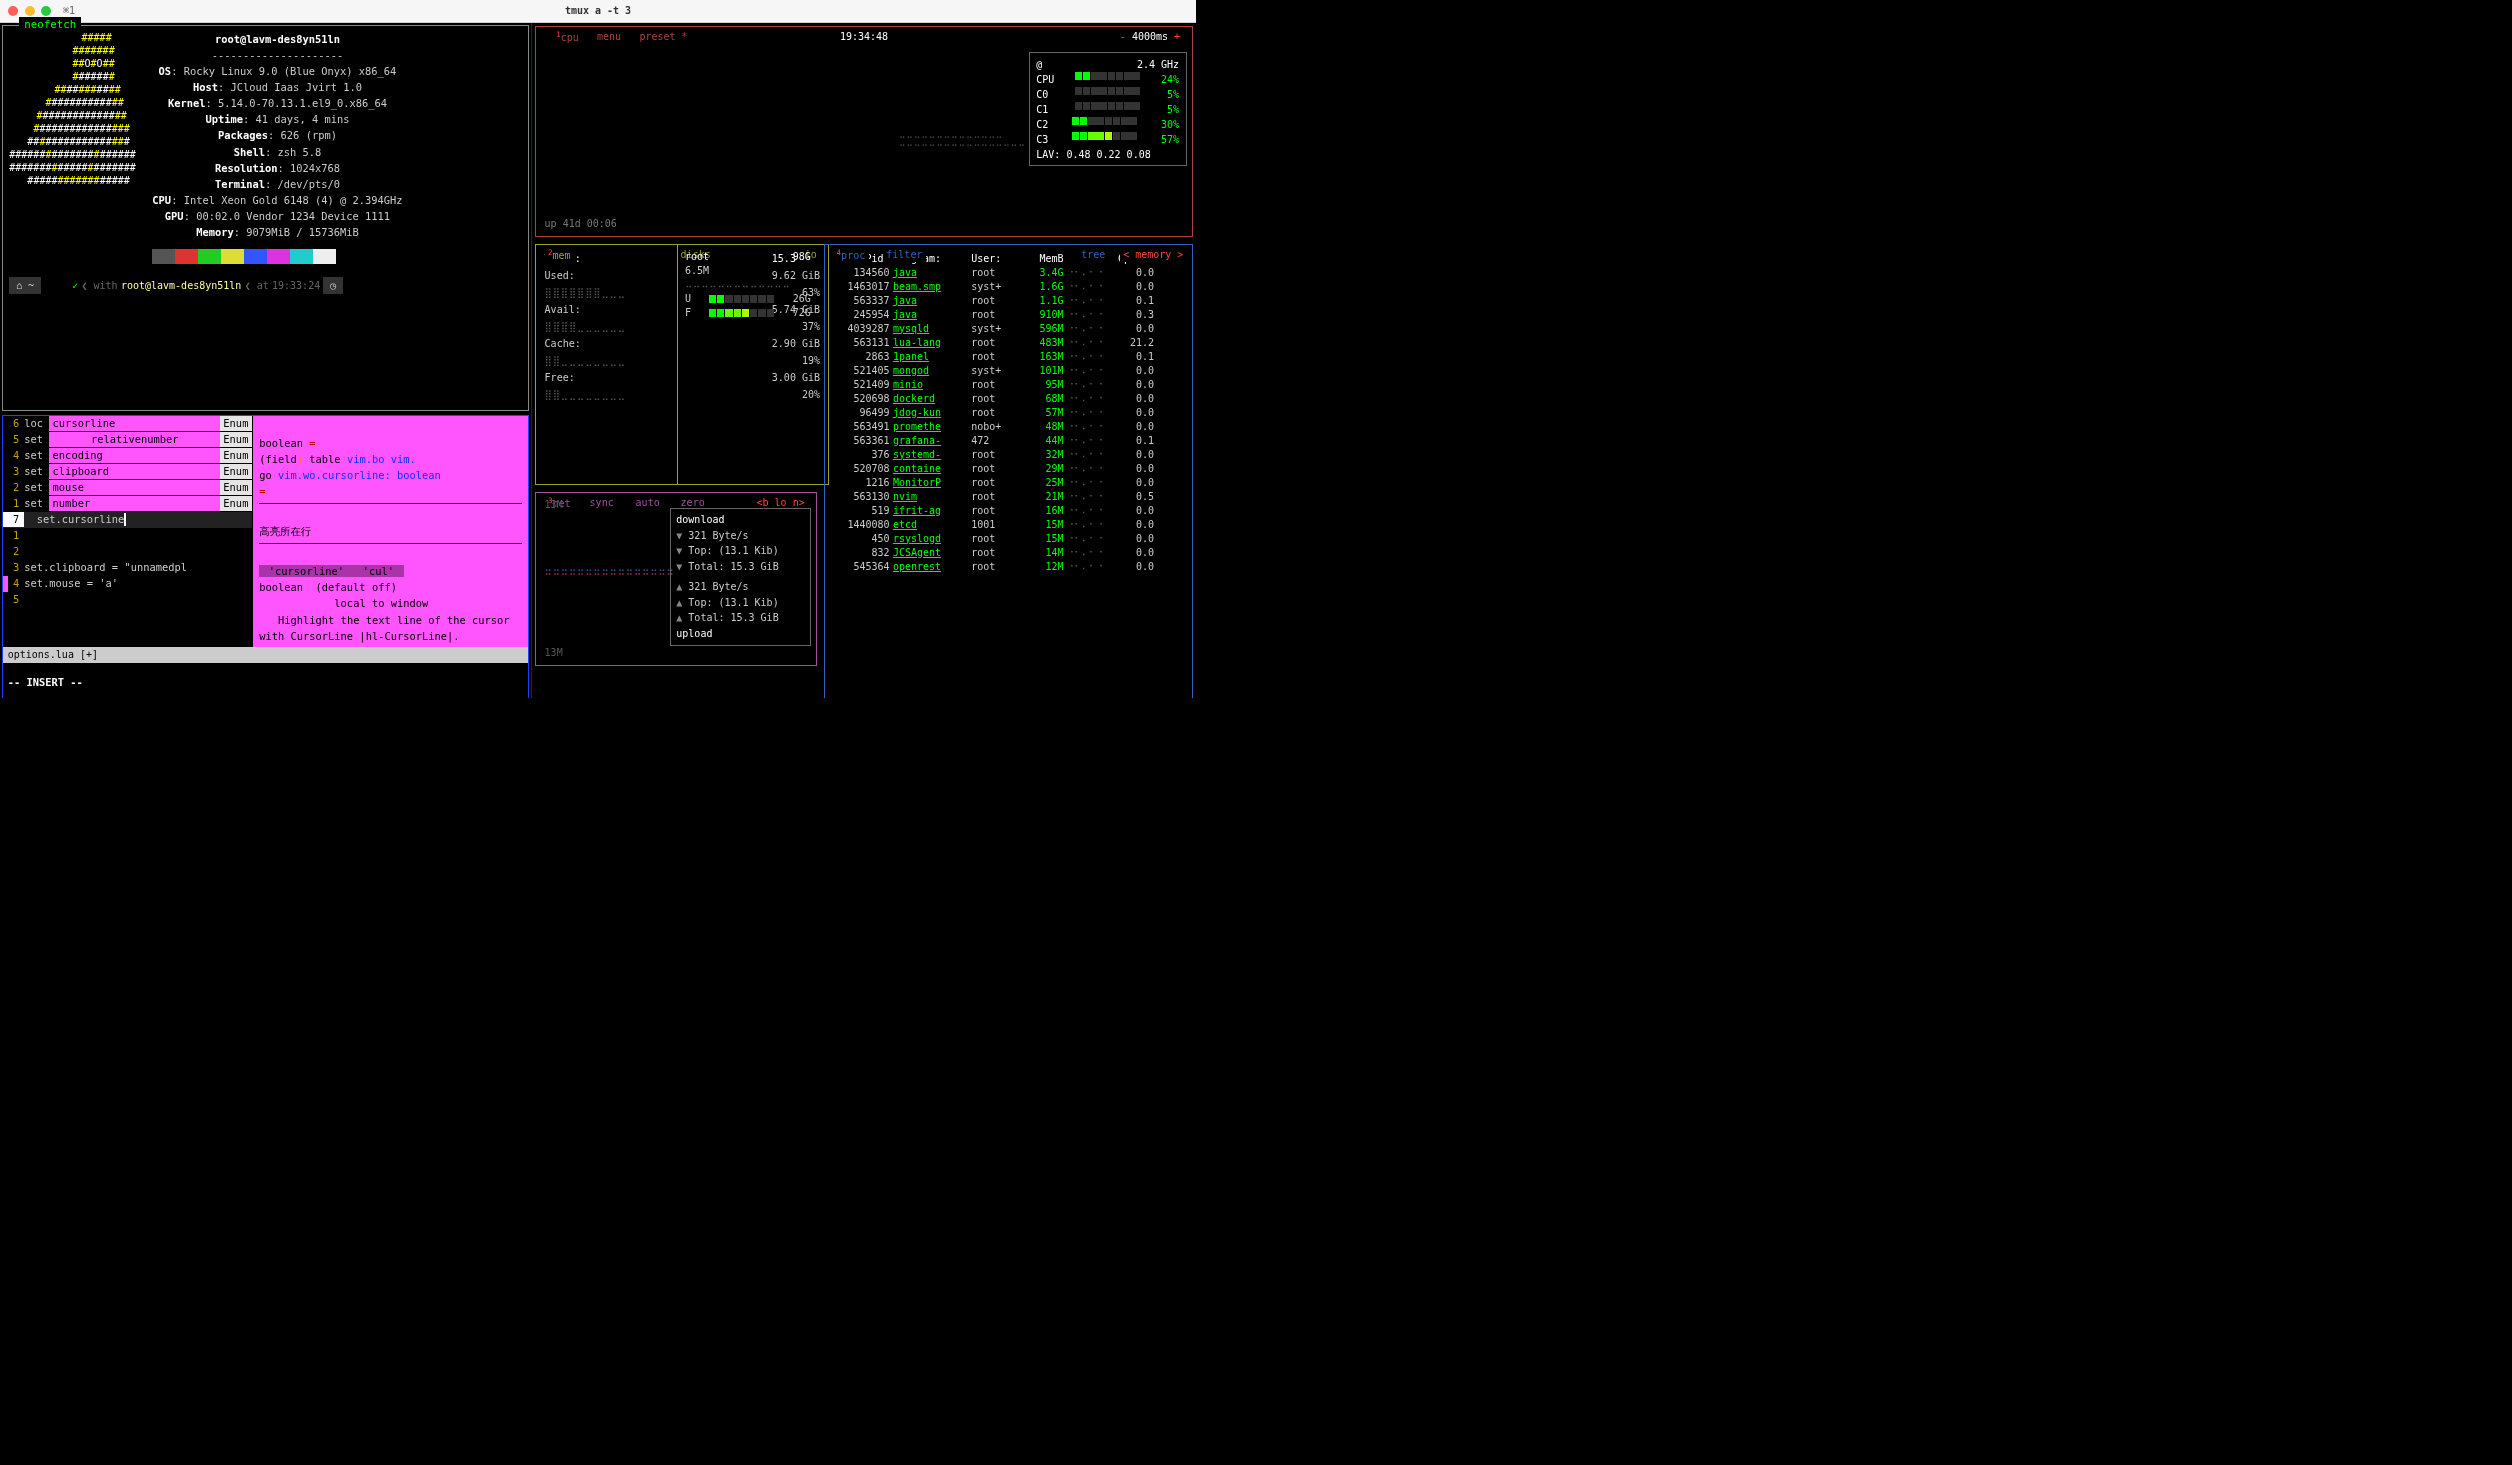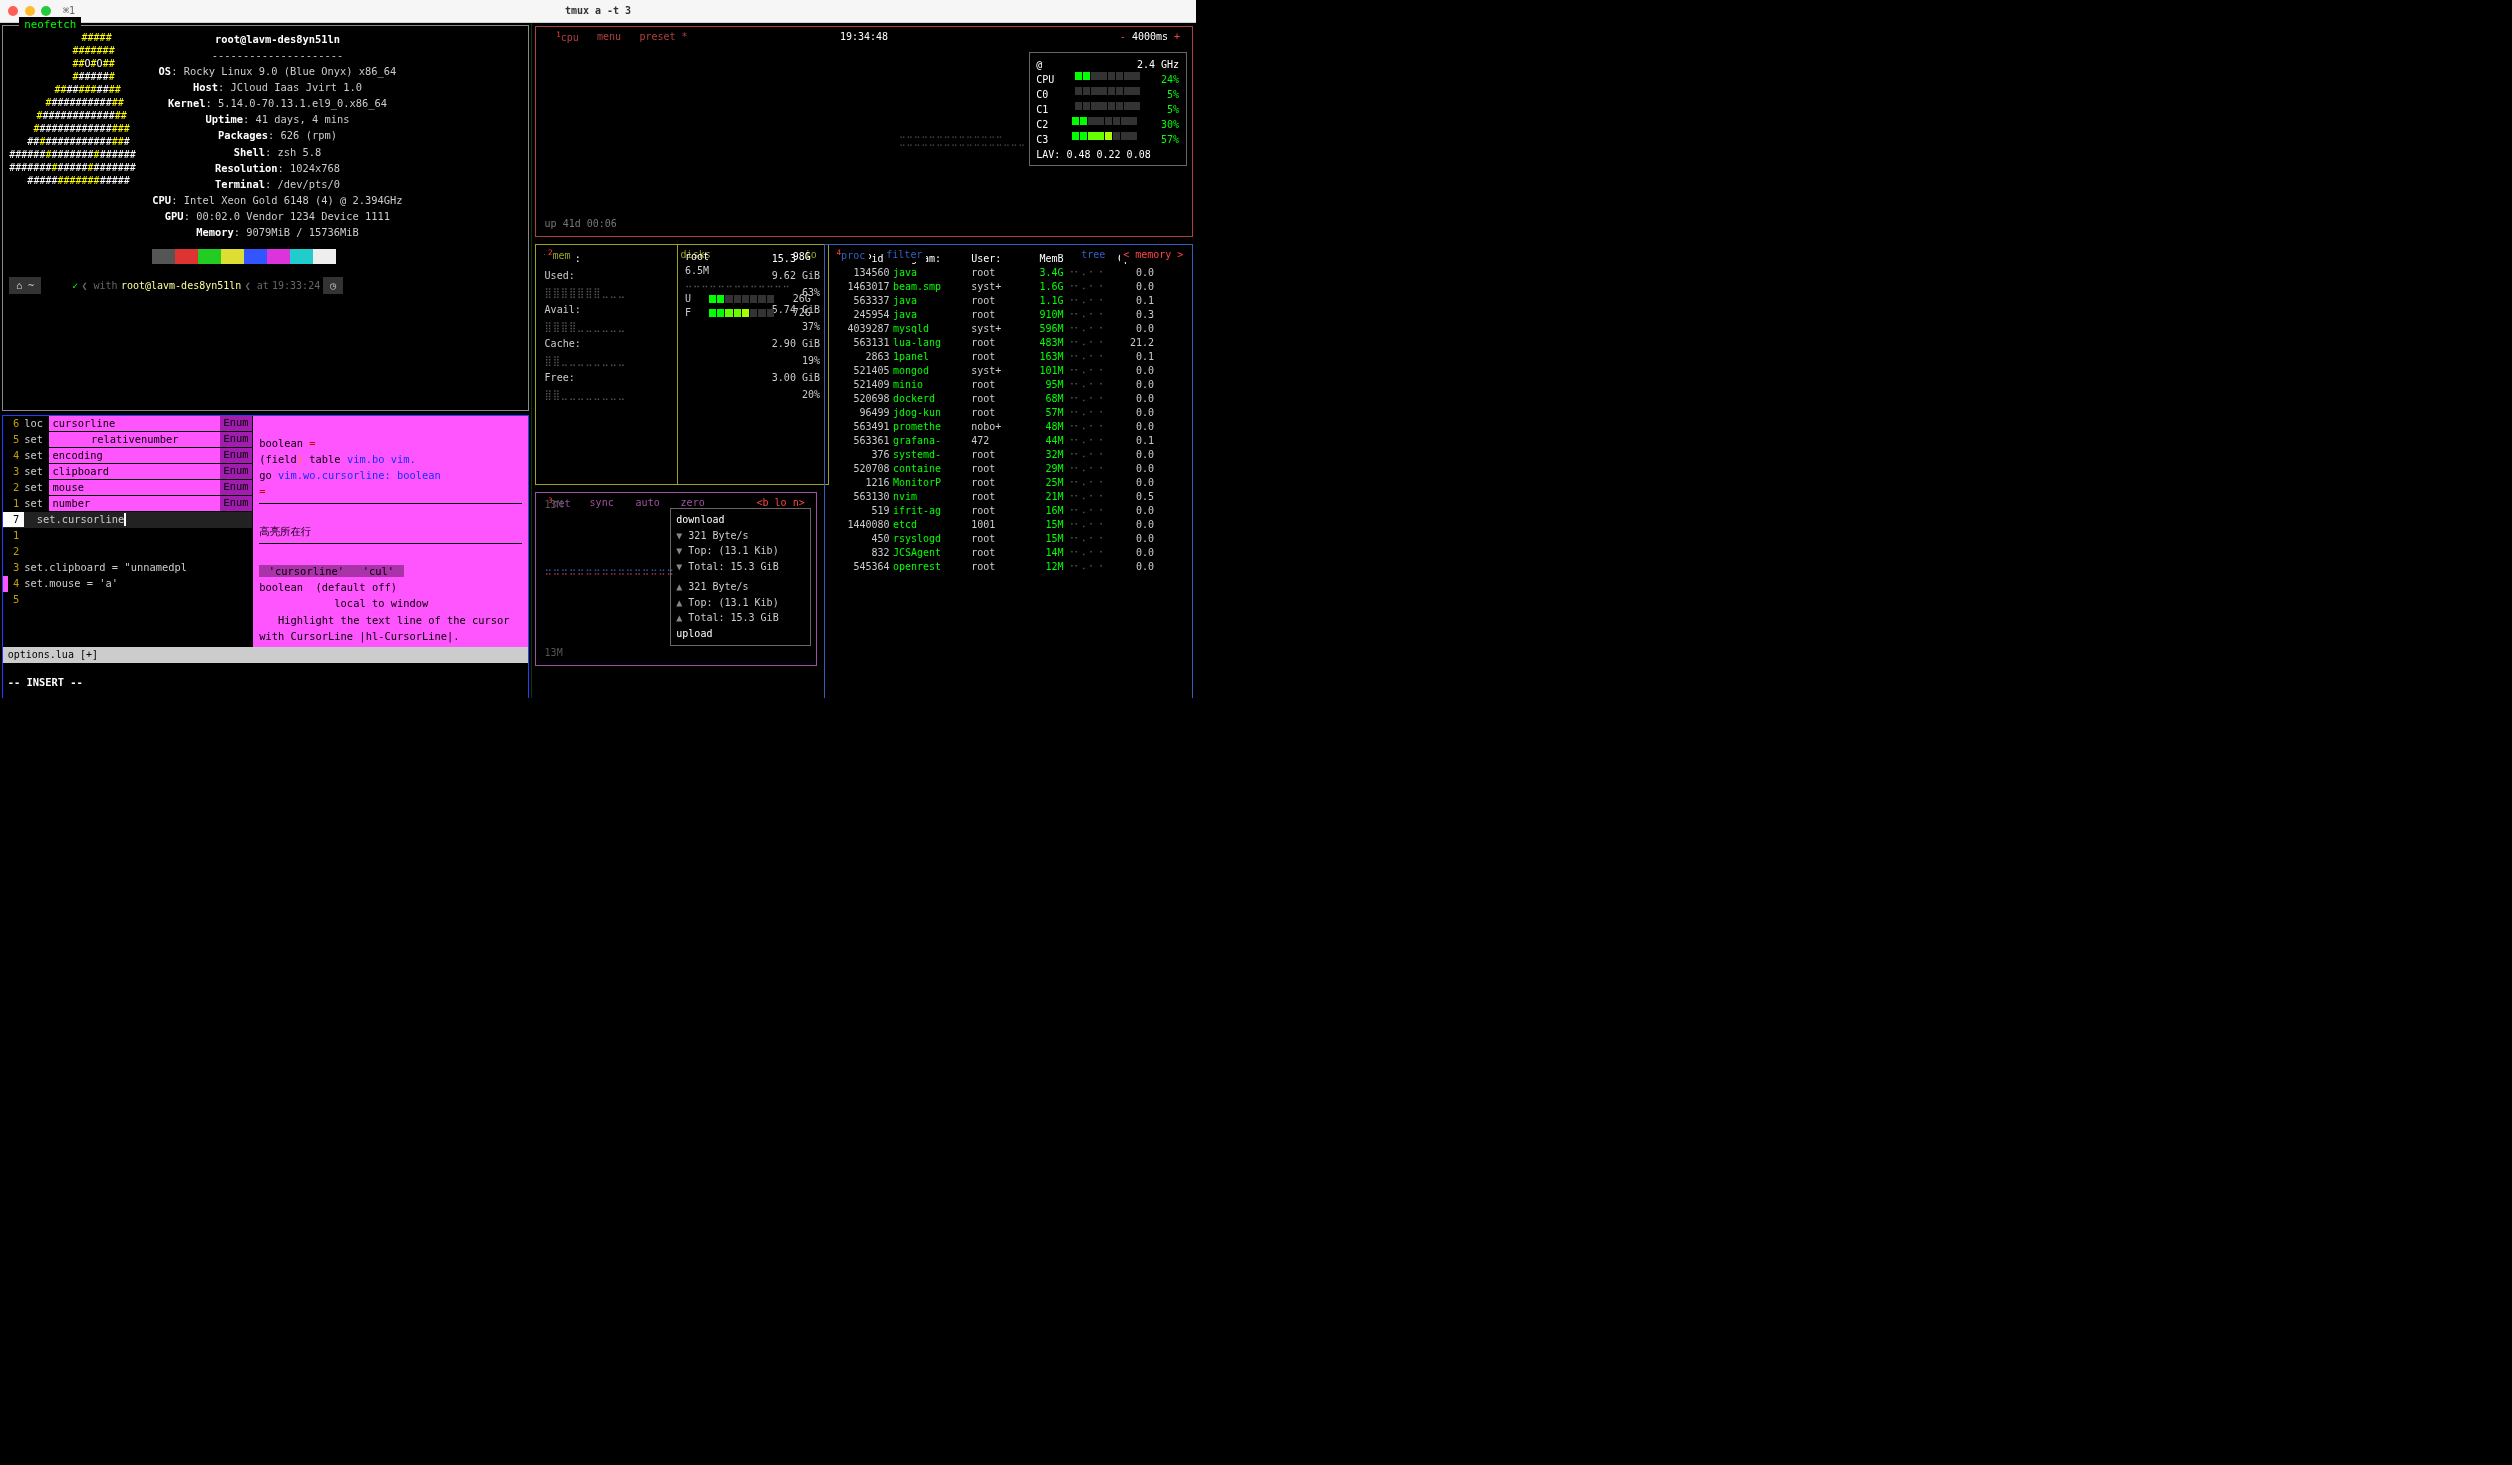--- a/index.html
+++ b/index.html
@@ -86,21 +86,21 @@
     display: flex;
     flex-direction: column;
     overflow: hidden;
   }
   .nvim-body { flex: 1; display: flex; }
   .nvim-left { flex: 0 0 249px; font-size: 10.4px; }
   .nvim-line { display: flex; height: 16px; align-items: center; }
   .ln { width: 21.6px; text-align: right; color: #c0a000; padding-right: 5px; }
   .code { color: #ccc; white-space: pre; }
   .hl-bg { background: #ff55ff; color: #000; }
-  .hl-enum { background: #a21caf; color: #000; padding: 0 3.3px; font-family: Liberation Mono, monospace; }
+  .hl-enum { background: #e5e5e5; color: #000; padding: 0 3.3px; }
   .cursor-line { background: #222; }
   .cursor-ln { background: #fff; color: #000; }
   .orange-caret { color: #ff8800; }
   .popup {
     background: #ff55ff;
     color: #000;
     flex: 1;
     font-size: 10.4px;
     padding: 3.3px 6.6px;
     white-space: pre-wrap;
@@ -168,21 +168,21 @@
   .tri-up::before { content:"▲ "; color:#888; }
   .proc-cols, .proc-row {
     display: grid;
     grid-template-columns: 58px 75px 47px 42px 47px 37px;
     gap: 3.3px;
     padding: 0 6.6px;
     font-size: 10px;
   }
   .proc-cols { color: #fff; }
   .proc-row .pid { text-align: right; color: #ccc; }
-  .proc-row .prog { color: #0f0; }
+  .proc-row .prog { color: #0f0; text-decoration: underline; }
   .proc-row .user { color: #ccc; }
   .proc-row .mem { color: #0f0; text-align: right; }
   .proc-row .spark { color: #555; }
   .proc-row .cpu { text-align: right; color: #ccc; }
   .proc-foot { position: absolute; bottom: -0.8px; left: 0; right: 0; display: flex; justify-content: space-between; padding: 0 8.3px; font-size: 10px; color: #3060c0; background:#000; }
   
   .statusbar {
     grid-column: 1 / 3;
     display: flex;
     font-size: 10px;

